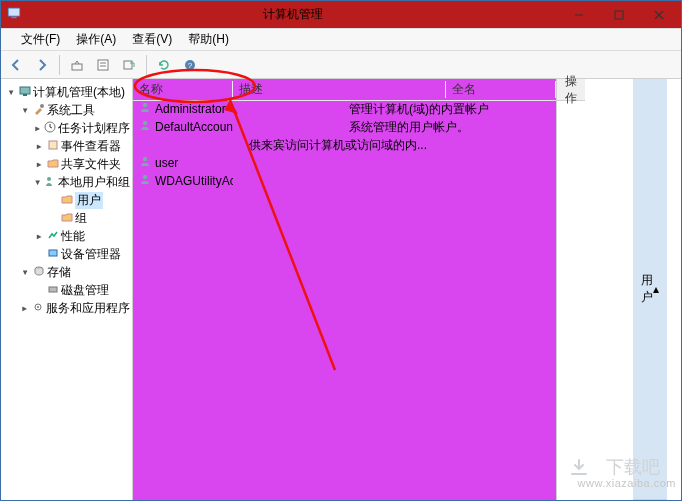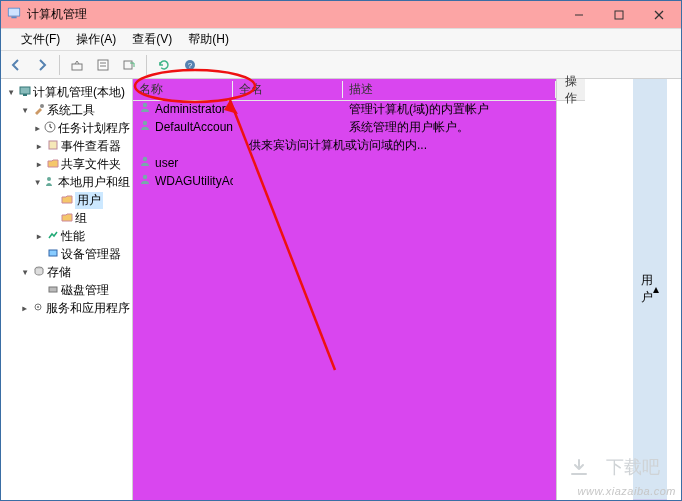--- a/index.html
+++ b/index.html
@@ -17,25 +17,26 @@
     width: 682px;
     height: 501px;
     background: #fff;
     border: 1px solid #3a6ea5;
     display: flex;
     flex-direction: column;
     box-shadow: 0 0 0 2px #4a90d9 inset;
   }
   .titlebar {
     height: 28px;
-    background: #fca5a5;
+    background: #b91c1c;
     display: flex;
     align-items: center;
     padding: 0 2px 0 6px;
     border-bottom: 1px solid #ddd;
+    text-align: center;
   }
   .titlebar .icon { margin-right: 6px; }
   .titlebar .title { flex: 1; color: #000; }
   .win-btns { display: flex; }
   .win-btn {
     width: 40px; height: 24px; display: flex; align-items: center; justify-content: center;
     color: #333;
   }
   .menubar {
     height: 22px; display: flex; align-items: center;
@@ -91,23 +92,22 @@
     display:flex; align-items:center; padding:0 8px; color:#333;
   }
   .actions-group-hdr {
     background:#d6e5f3; padding:2px 8px; border-bottom:1px solid #cce;
     display:flex; align-items:center; justify-content:space-between;
   }
   .actions-item {
     padding:4px 16px; color:#0f172a; cursor:default;
   }
   .watermark {
-    position:absolute; right:6px; bottom:4px; font-size:11px; color:#c6c6c6;
+    position:absolute; right:6px; bottom:12px; font-size:11px; color:#c6c6c6;
     letter-spacing:.5px;
-    font-style:italic;
   }
   .dl-logo {
     position:absolute; right:22px; bottom:22px;
     font-size:18px; color:#cfd3d6; font-weight:500;
     display:flex; align-items:flex-end; gap:16px;
   }
   
   .anno { position:absolute; left:0; top:0; pointer-events:none; }
 </style>
 </head>
@@ -332,22 +332,22 @@
                 </div>
               </li>
           </ul>
         </li>
       </ul>
     </div>
 
     <div class="list-pane">
       <div class="list-header">
         <div class="col col-name">名称</div>
+        <div class="col col-desc">描述</div>
         <div class="col col-full">全名</div>
-        <div class="col col-desc">描述</div>
       </div>
       <div class="list-body" id="list-body">
           <div class="list-row">
             <div class="cell cell-name">
               <span><svg width="12" height="12">
                   <circle cx="6" cy="4" r="2.2" fill="#7aa"></circle>
                   <path d="M2 11c0-2 2-3.2 4-3.2s4 1.2 4 3.2" fill="#7aa"></path>
                 </svg></span>
               <span>Administrator</span>
             </div>

